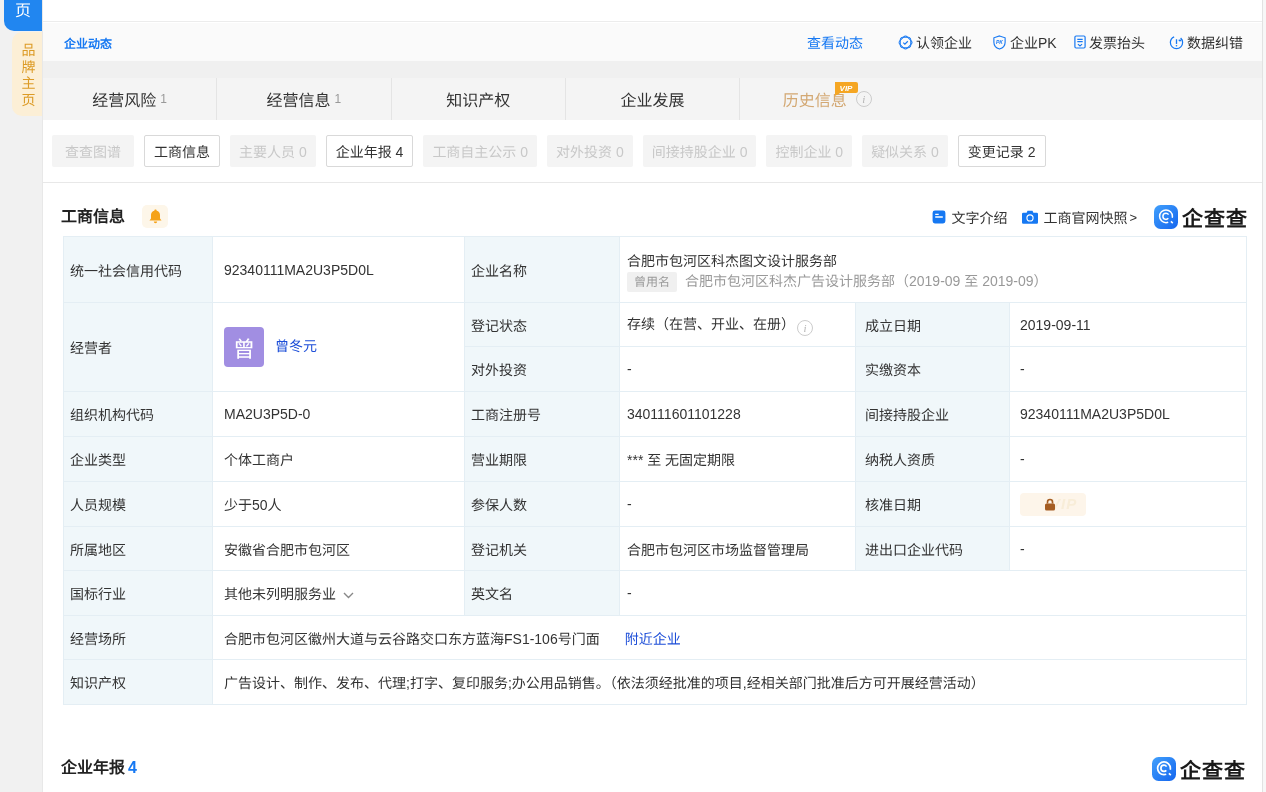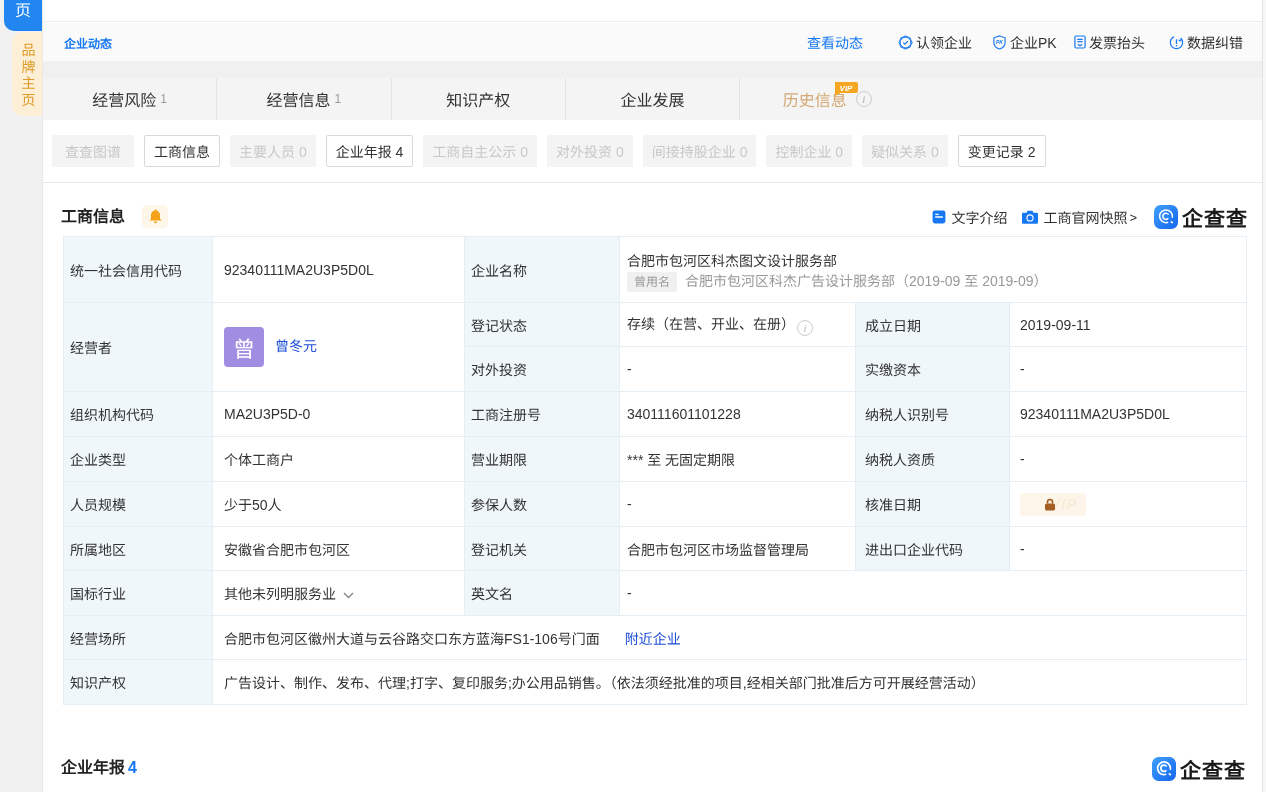--- a/index.html
+++ b/index.html
@@ -184,21 +184,21 @@
         <td class="lb">对外投资</td>
         <td class="vl p7">-</td>
         <td class="lb p9">实缴资本</td>
         <td class="vl p10">-</td>
       </tr>
       <tr style="height:45px">
         <td class="lb">组织机构代码</td>
         <td class="vl">MA2U3P5D-0</td>
         <td class="lb">工商注册号</td>
         <td class="vl">340111601101228</td>
-        <td class="lb">纳税人识别号</td>
+        <td class="lb">间接持股企业</td>
         <td class="vl">92340111MA2U3P5D0L</td>
       </tr>
       <tr style="height:45px">
         <td class="lb">企业类型</td>
         <td class="vl">个体工商户</td>
         <td class="lb">营业期限</td>
         <td class="vl">*** 至 无固定期限</td>
         <td class="lb">纳税人资质</td>
         <td class="vl">-</td>
       </tr>

